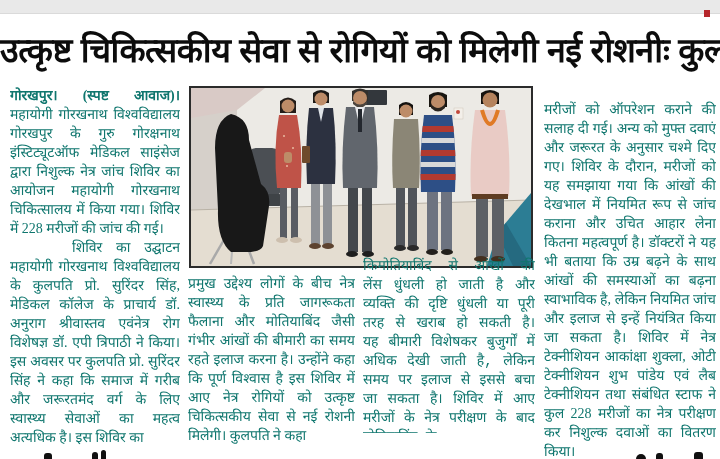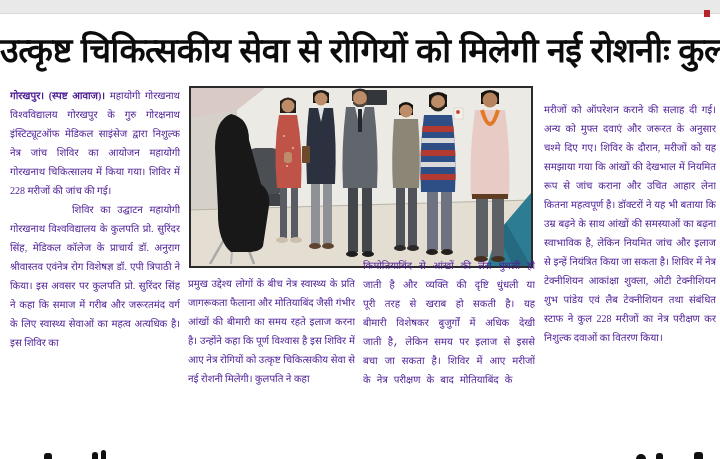--- a/index.html
+++ b/index.html
@@ -10,22 +10,22 @@
   }
   .topbar{position:absolute;top:0;left:0;width:720px;height:13px;background:#e9e9e9;border-bottom:1px solid #dadada;}
   .corner-mark{position:absolute;top:10px;right:10px;width:6px;height:7px;background:#b5262b;}
   .headline{
     position:absolute;top:22px;left:0;width:720px;height:56px;
     text-align:center;font-size:34px;font-weight:bold;color:#0c0c0c;
     letter-spacing:-0.5px;white-space:nowrap;line-height:56px;
     font-family:"Liberation Sans","DejaVu Sans",sans-serif;
   }
   .col{
-    position:absolute;text-align:justify;color:#4c1d95;
-    font-size:10px;line-height:19px;overflow:hidden;
+    position:absolute;text-align:justify;color:#0f766e;
+    font-size:14px;line-height:19px;overflow:hidden;
   }
   .col p{margin:0;}
   .dateline{font-weight:bold;}
   #col1{left:10px;top:86px;width:170px;height:362px;}
   #col1 .p2{text-indent:62px;}
   #col2{left:188px;top:274px;width:167px;height:176px;}
   #col3{left:363px;top:257px;width:172px;height:176px;font-family:Liberation Mono, monospace;}
   #col4{left:544px;top:100px;width:172px;height:362px;}
   .photo{
     position:absolute;left:189px;top:86px;width:344px;height:182px;

